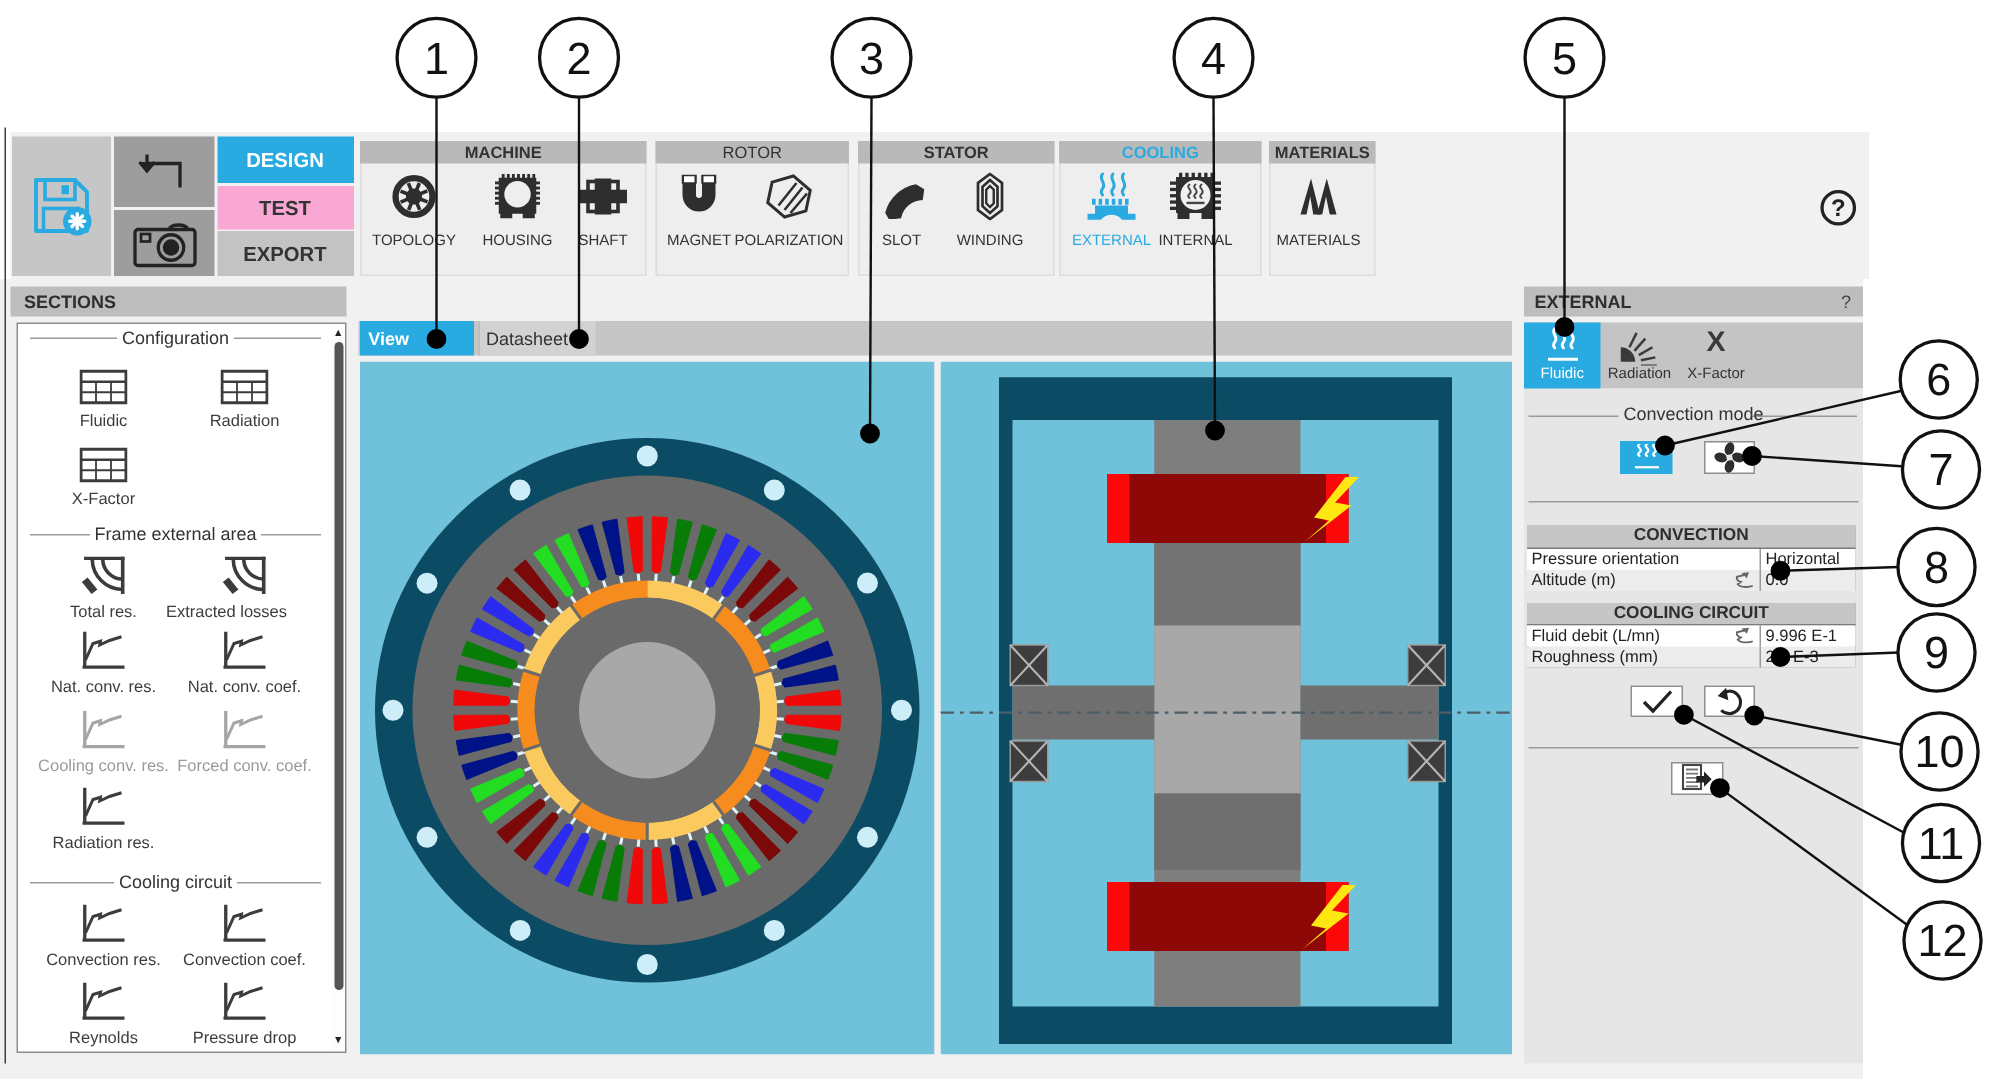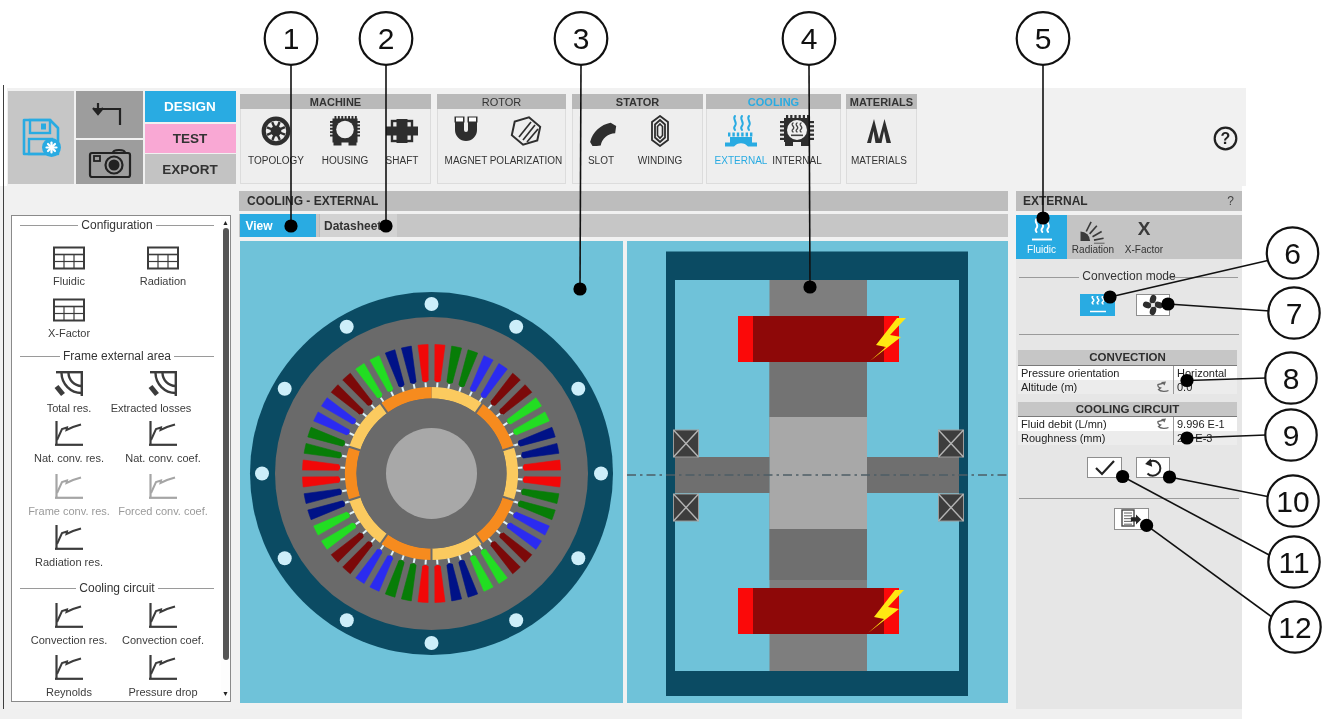--- a/index.html
+++ b/index.html
@@ -184,21 +184,21 @@
       <svg width="30" height="30" viewBox="0 0 30 30" style="">
         <path d="M3,27 L10,3 L16,27 L11.5,27 L9.5,15 L7,27 Z" fill="#2e2e2e"></path>
         <path d="M14,27 L20.5,3 L27,27 L22.5,27 L20,15 L17.5,27 Z" fill="#2e2e2e"></path>
       </svg>
     </div>
     <div style="position:absolute;left:834px;top:155px;width:90px;text-align:center;font-size:10px;color:#333">MATERIALS</div>
     <div style="position:absolute;left:1213px;top:126px;width:25px;height:25px"><svg width="25" height="25" viewBox="0 0 25 25" style="">
         <circle cx="12.5" cy="12.5" r="10.8" fill="none" stroke="#222" stroke-width="2.2"></circle>
         <text x="12.5" y="18" font-size="16" font-weight="bold" fill="#222" text-anchor="middle" font-family="Liberation Sans, sans-serif">?</text>
       </svg></div>
-    <div style="position:absolute;top:191px;height:20px;background:#bdbdbd;color:#2e2e2e;font-weight:bold;font-size:12px;display:flex;align-items:center;left:239px;width:769px;padding-left:8px">COOLING - EXTERNAL</div>
+    <div style="position:absolute;top:191px;height:20px;background:#bdbdbd;color:#2e2e2e;font-weight:bold;font-size:12px;display:flex;align-items:center;left:7px;width:224px;padding-left:9px">SECTIONS</div>
     <div style="position:absolute;top:191px;height:20px;background:#bdbdbd;color:#2e2e2e;font-weight:bold;font-size:12px;display:flex;align-items:center;left:1016px;width:226px;padding-left:7px;justify-content:space-between;padding-right:8px">
       <span>EXTERNAL</span>
       <span style="font-weight:normal;color:#444">?</span>
     </div>
     <div style="position:absolute;left:11px;top:215px;width:220px;height:487px;background:#fff;border:1.4px solid #8a8a8a"></div>
     <div style="position:absolute;left:221px;top:217px;width:9px;height:483px;background:#fdfdfd"></div>
     <div style="position:absolute;left:222px;top:219px;width:7px;height:8px;color:#222;font-size:7px;line-height:8px;text-align:center">▲</div>
     <div style="position:absolute;left:222.5px;top:228px;width:6.5px;height:432px;background:#555;border-radius:3px"></div>
     <div style="position:absolute;left:222px;top:690px;width:7px;height:8px;color:#222;font-size:7px;line-height:8px;text-align:center">▼</div>
     <div style="position:absolute;left:20px;top:225px;width:194px;height:1.2px;background:#9a9a9a"></div>
@@ -275,21 +275,21 @@
       </svg>
     </div>
     <div style="position:absolute;left:108px;top:452px;width:110px;text-align:center;font-size:11px;color:#3c3c3c">Nat. conv. coef.</div>
     <div style="position:absolute;left:51px;top:473px;width:36px;height:27px;display:flex;align-items:flex-end;justify-content:center">
       <svg width="30" height="26" viewBox="0 0 30 26" style="">
         <line x1="2.5" y1="0" x2="2.5" y2="24" stroke="#a5a5a5" stroke-width="2.2"></line>
         <line x1="1" y1="23.8" x2="29" y2="23.8" stroke="#a5a5a5" stroke-width="2.2"></line>
         <path d="M3,19 L8,8 L13,6.5 L12.5,9 L19,6 L27,3.5" fill="none" stroke="#a5a5a5" stroke-width="2"></path>
       </svg>
     </div>
-    <div style="position:absolute;left:14px;top:505px;width:110px;text-align:center;font-size:11px;color:#9a9a9a">Frame conv. res.</div>
+    <div style="position:absolute;left:14px;top:505px;width:110px;text-align:center;font-size:11px;color:#9a9a9a">Cooling conv. res.</div>
     <div style="position:absolute;left:145px;top:473px;width:36px;height:27px;display:flex;align-items:flex-end;justify-content:center">
       <svg width="30" height="26" viewBox="0 0 30 26" style="">
         <line x1="2.5" y1="0" x2="2.5" y2="24" stroke="#a5a5a5" stroke-width="2.2"></line>
         <line x1="1" y1="23.8" x2="29" y2="23.8" stroke="#a5a5a5" stroke-width="2.2"></line>
         <path d="M3,19 L8,8 L13,6.5 L12.5,9 L19,6 L27,3.5" fill="none" stroke="#a5a5a5" stroke-width="2"></path>
       </svg>
     </div>
     <div style="position:absolute;left:108px;top:505px;width:110px;text-align:center;font-size:11px;color:#9a9a9a">Forced conv. coef.</div>
     <div style="position:absolute;left:51px;top:524px;width:36px;height:27px;display:flex;align-items:flex-end;justify-content:center">
       <svg width="30" height="26" viewBox="0 0 30 26" style="">
@@ -330,21 +330,21 @@
     <div style="position:absolute;left:145px;top:654px;width:36px;height:27px;display:flex;align-items:flex-end;justify-content:center">
       <svg width="30" height="26" viewBox="0 0 30 26" style="">
         <line x1="2.5" y1="0" x2="2.5" y2="24" stroke="#3c3c3c" stroke-width="2.2"></line>
         <line x1="1" y1="23.8" x2="29" y2="23.8" stroke="#3c3c3c" stroke-width="2.2"></line>
         <path d="M3,19 L8,8 L13,6.5 L12.5,9 L19,6 L27,3.5" fill="none" stroke="#3c3c3c" stroke-width="2"></path>
       </svg>
     </div>
     <div style="position:absolute;left:108px;top:686px;width:110px;text-align:center;font-size:11px;color:#3c3c3c">Pressure drop</div>
     <div style="position:absolute;left:239px;top:214px;width:769px;height:23px;background:#c6c6c6"></div>
     <div style="position:absolute;left:239.5px;top:214px;width:76px;height:23px;background:#29abe2;color:#fff;font-weight:bold;font-size:12px;display:flex;align-items:center;padding-left:6px">View</div>
-    <div style="position:absolute;left:319px;top:214px;width:78px;height:23px;background:#d2d2d2;color:#333;font-weight:bold;font-size:12px;display:flex;align-items:center;padding-left:4px;border-left:1px solid #bbb">Datasheet</div>
+    <div style="position:absolute;left:319px;top:214px;width:78px;height:23px;background:#d2d2d2;color:#333;font-weight:normal;font-size:12px;display:flex;align-items:center;padding-left:4px;border-left:1px solid #bbb">Datasheet</div>
     <svg width="383" height="462" viewBox="0 0 383 462" style="position:absolute;left:240px;top:241px">
       <rect x="0" y="0" width="383" height="462" fill="#6fc2d9"></rect>
       <circle cx="191.5" cy="232.5" r="181.5" fill="#0b4b63"></circle>
       <circle cx="361.0" cy="232.5" r="7" fill="#cdeef9"></circle>
       <circle cx="338.3" cy="317.2" r="7" fill="#cdeef9"></circle>
       <circle cx="276.2" cy="379.3" r="7" fill="#cdeef9"></circle>
       <circle cx="191.5" cy="402.0" r="7" fill="#cdeef9"></circle>
       <circle cx="106.8" cy="379.3" r="7" fill="#cdeef9"></circle>
       <circle cx="44.7" cy="317.2" r="7" fill="#cdeef9"></circle>
       <circle cx="22.0" cy="232.5" r="7" fill="#cdeef9"></circle>

